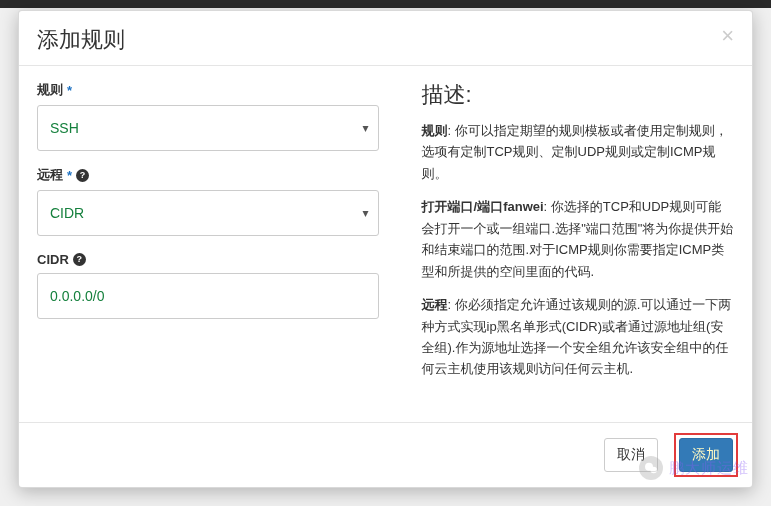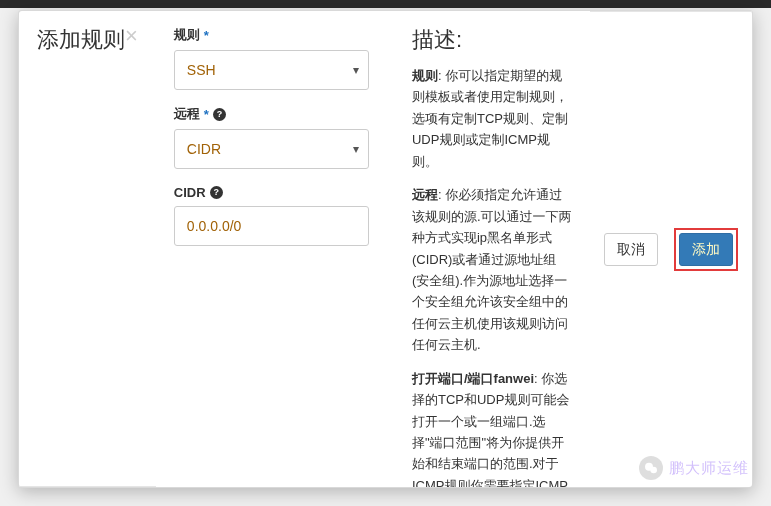--- a/index.html
+++ b/index.html
@@ -21,21 +21,21 @@
       position: absolute;
       top: 10px;
       left: 18px;
       right: 18px;
       bottom: 18px;
       background: #fff;
       border: 1px solid rgba(0,0,0,0.15);
       border-radius: 4px;
       box-shadow: 0 4px 18px rgba(0,0,0,0.25);
       display: flex;
-      flex-direction: row;
+      flex-direction: column;
     }
     .modal-header {
       padding: 14px 18px 10px 18px;
       border-bottom: 1px solid #e5e5e5;
       display: flex;
       align-items: flex-start;
       justify-content: space-between;
     }
     .modal-title {
       font-size: 22px;
@@ -81,24 +81,24 @@
       background: #333;
       color: #fff;
       font-size: 9px;
       font-weight: 700;
       align-items: center;
       justify-content: center;
       line-height: 1;
     }
     .form-control, .form-select {
       width: 100%;
-      height: 40px;
+      height: 46px;
       padding: 6px 12px;
       font-size: 14px;
-      color: #a16207;
+      color: #15803d;
       background: #fff;
       border: 1px solid #ccc;
       border-radius: 3px;
       outline: none;
     }
     .form-select {
       appearance: none;
       background-image: none;
       padding-right: 28px;
       position: relative;
@@ -234,24 +234,24 @@
       </div>
 
     </div>
 
     <div class="right-col">
       <h3 class="desc-title">描述:</h3>
       <p class="desc-p">
         <b>规则</b><span>: 你可以指定期望的规则模板或者使用定制规则，选项有定制TCP规则、定制UDP规则或定制ICMP规则。</span>
       </p>
       <p class="desc-p">
-        <b>远程</b><span>: 你必须指定允许通过该规则的源.可以通过一下两种方式实现ip黑名单形式(CIDR)或者通过源地址组(安全组).作为源地址选择一个安全组允许该安全组中的任何云主机使用该规则访问任何云主机.</span>
+        <b>打开端口/端口fanwei</b><span>: 你选择的TCP和UDP规则可能会打开一个或一组端口.选择"端口范围"将为你提供开始和结束端口的范围.对于ICMP规则你需要指定ICMP类型和所提供的空间里面的代码.</span>
       </p>
       <p class="desc-p">
-        <b>打开端口/端口fanwei</b><span>: 你选择的TCP和UDP规则可能会打开一个或一组端口.选择"端口范围"将为你提供开始和结束端口的范围.对于ICMP规则你需要指定ICMP类型和所提供的空间里面的代码.</span>
+        <b>远程</b><span>: 你必须指定允许通过该规则的源.可以通过一下两种方式实现ip黑名单形式(CIDR)或者通过源地址组(安全组).作为源地址选择一个安全组允许该安全组中的任何云主机使用该规则访问任何云主机.</span>
       </p>
     </div>
   </div>
 
   <div class="modal-footer">
     <button class="btn btn-default">取消</button>
     <span class="add-highlight">
       <button class="btn btn-primary">添加</button>
     </span>
   </div>

